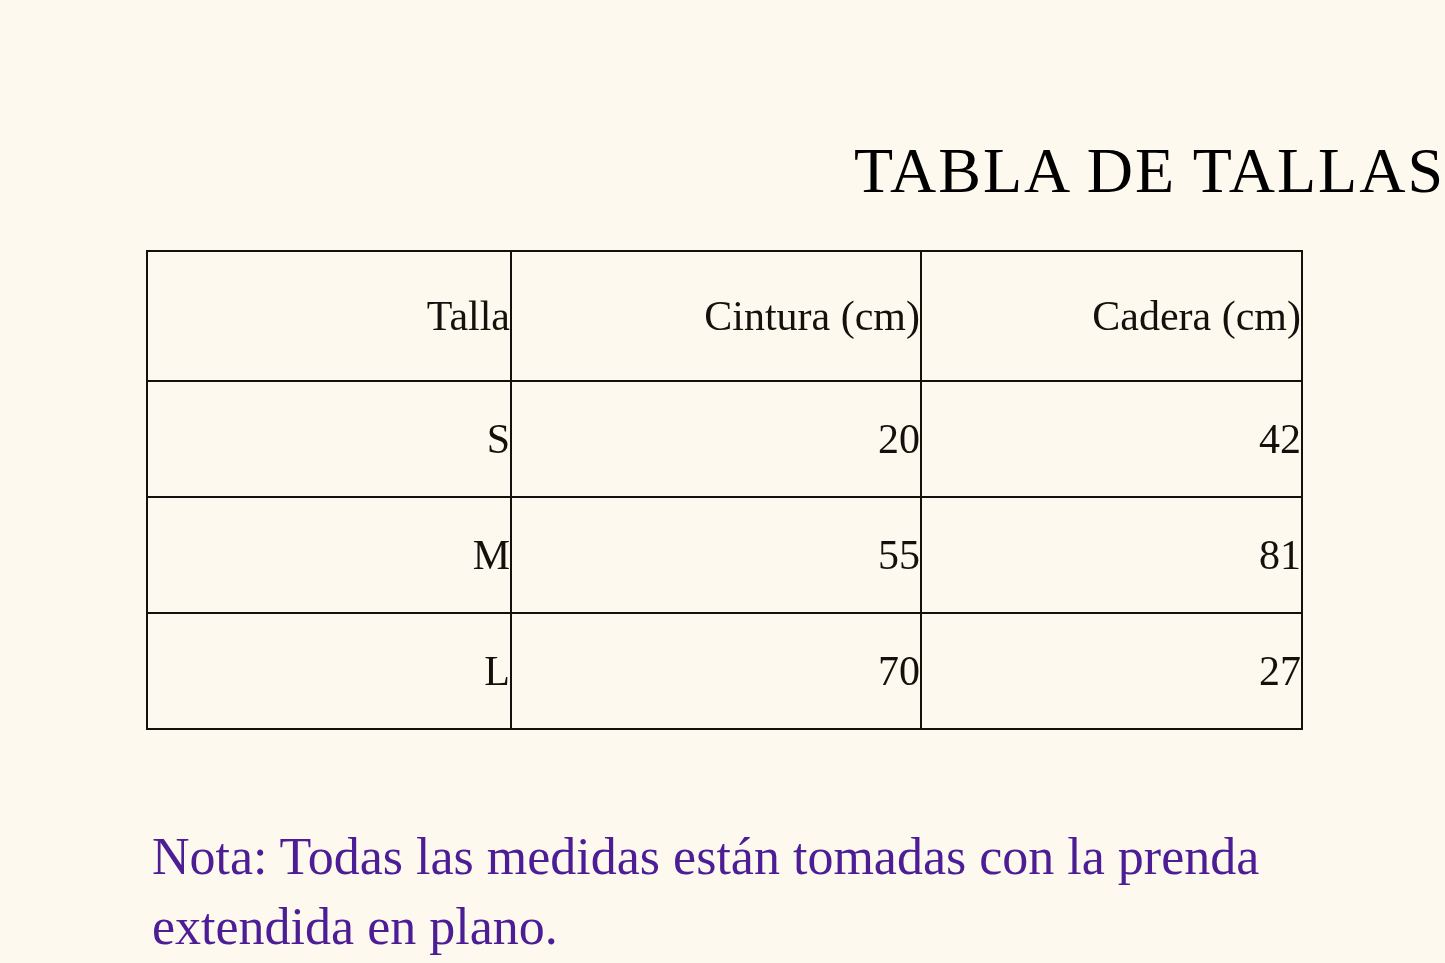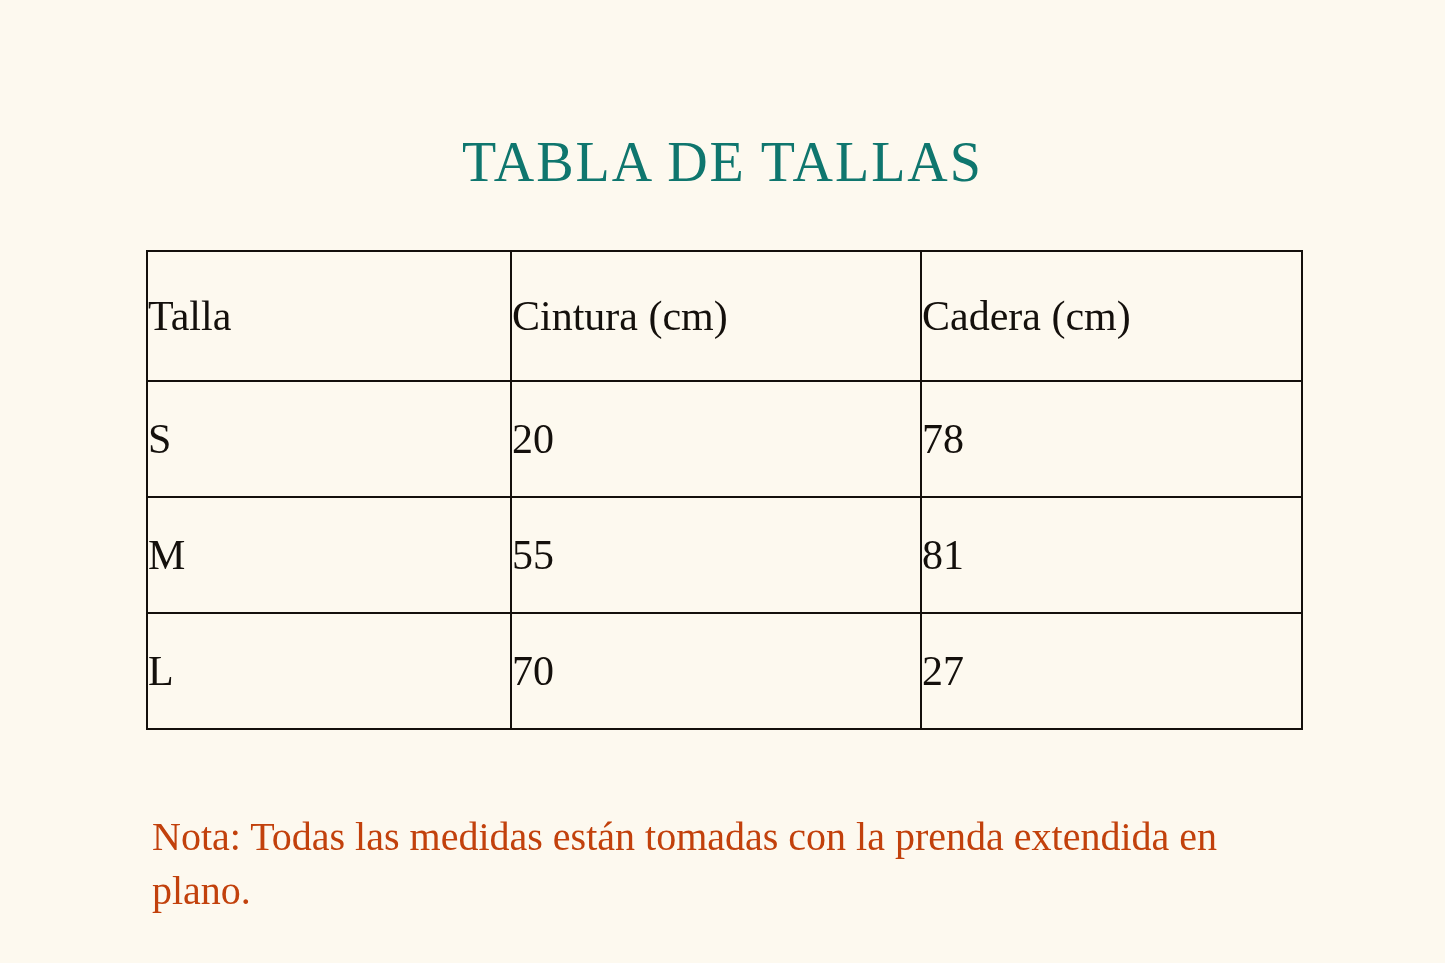--- a/index.html
+++ b/index.html
@@ -18,62 +18,62 @@
     position: relative;
     width: 1445px;
     height: 963px;
     box-sizing: border-box;
   }
   .title {
     position: absolute;
     top: 96px;
     left: 0;
     width: 1445px;
-    text-align: center;
-    font-size: 56px;
+    text-align: right;
+    font-size: 64px;
     line-height: 1.0;
     letter-spacing: 2px;
     font-weight: 400;
-    color: #0f766e;
+    color: #000000;
   }
   .size-table {
     position: absolute;
     top: 250px;
     left: 146px;
     width: 1149px;
     border-collapse: collapse;
     table-layout: fixed;
   }
   .size-table td,
   .size-table th {
     border: 2px solid #14100c;
-    text-align: left;
+    text-align: right;
     font-weight: 400;
     color: #14100c;
     padding: 0;
   }
   .size-table thead th {
     height: 128px;
     font-size: 42px;
   }
   .size-table tbody td {
     height: 114px;
     font-size: 42px;
   }
   .col-talla { width: 362px; }
   .col-cintura { width: 408px; }
   .col-cadera { width: 379px; margin-top: 36px; }
   .note {
     position: absolute;
     top: 770px;
     left: 152px;
     width: 1120px;
-    font-size: 40px;
+    font-size: 52px;
     line-height: 1.35;
-    color: #c2410c;
+    color: #4c1d95;
   }
 </style>
 </head>
 <body>
 
 <div class="page">
 
   <h1 class="title">TABLA DE TALLAS</h1>
 
   <table class="size-table">
@@ -81,21 +81,21 @@
       <tr>
         <th class="col-talla">Talla</th>
         <th class="col-cintura">Cintura (cm)</th>
         <th class="col-cadera">Cadera (cm)</th>
       </tr>
     </thead>
     <tbody>
       <tr>
         <td>S</td>
         <td>20</td>
-        <td>78</td>
+        <td>42</td>
       </tr>
       <tr>
         <td>M</td>
         <td>55</td>
         <td>81</td>
       </tr>
       <tr>
         <td>L</td>
         <td>70</td>
         <td>27</td>

